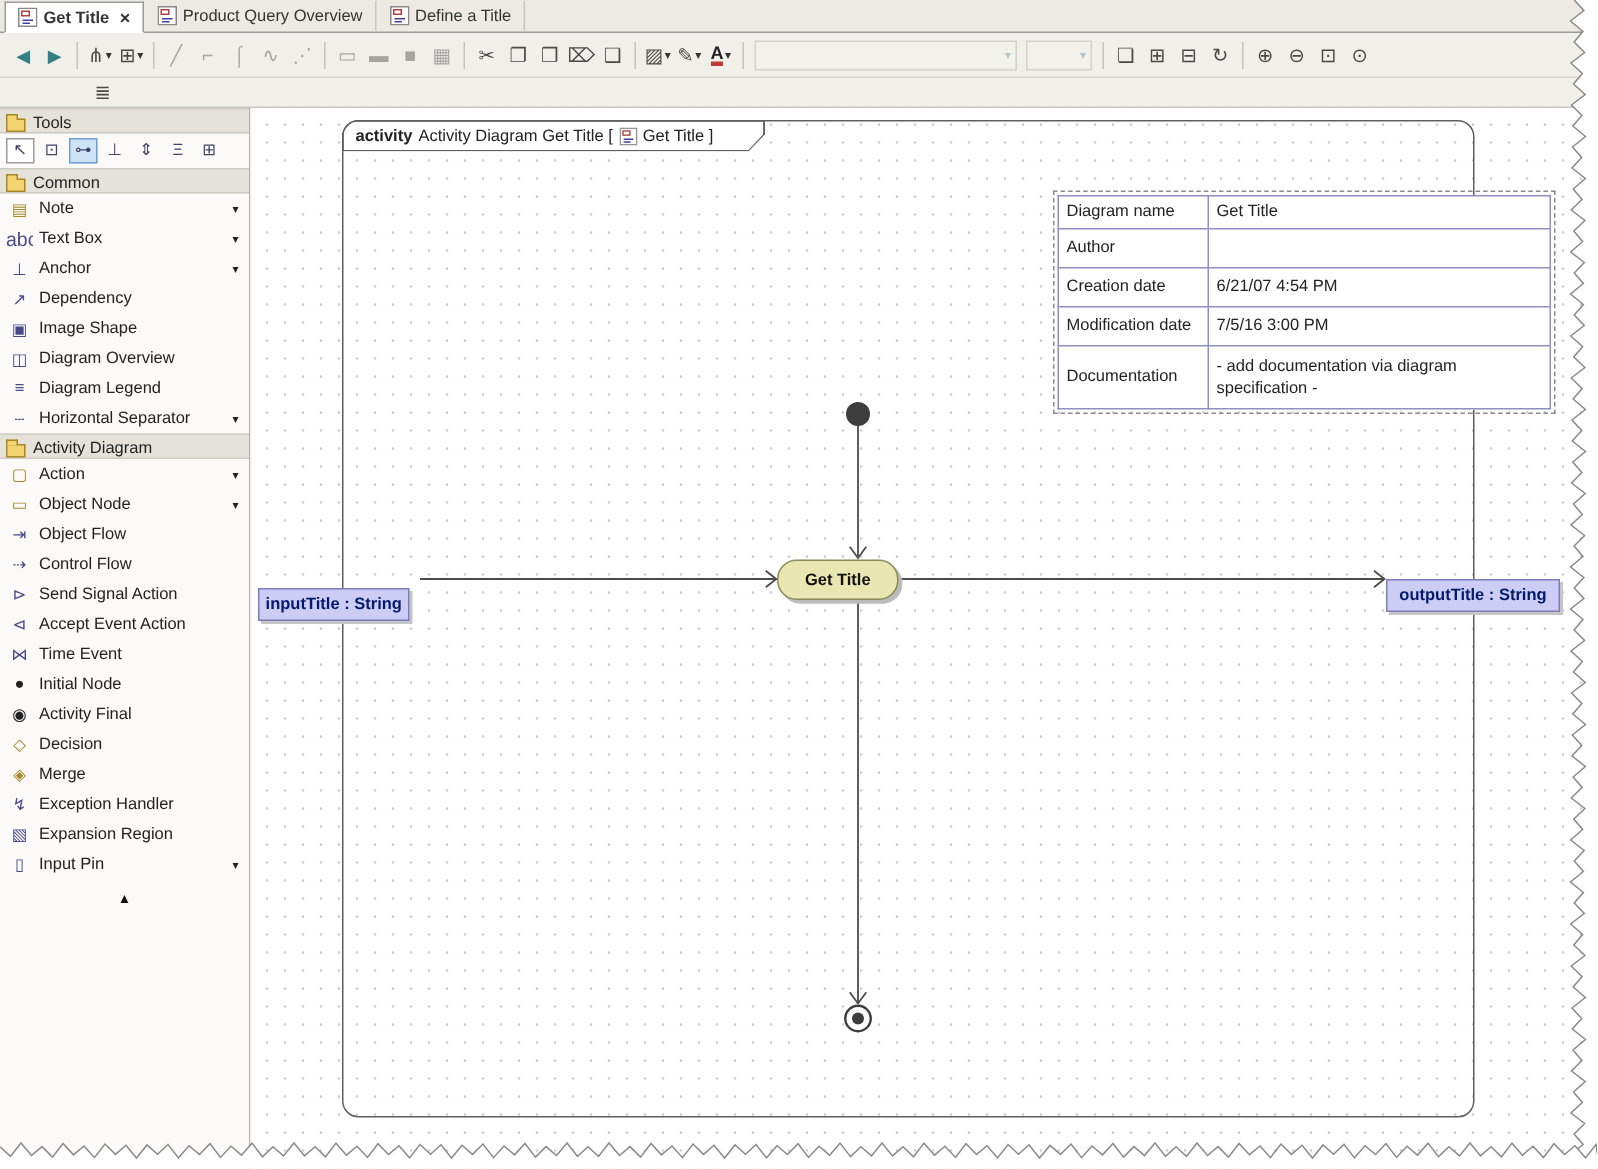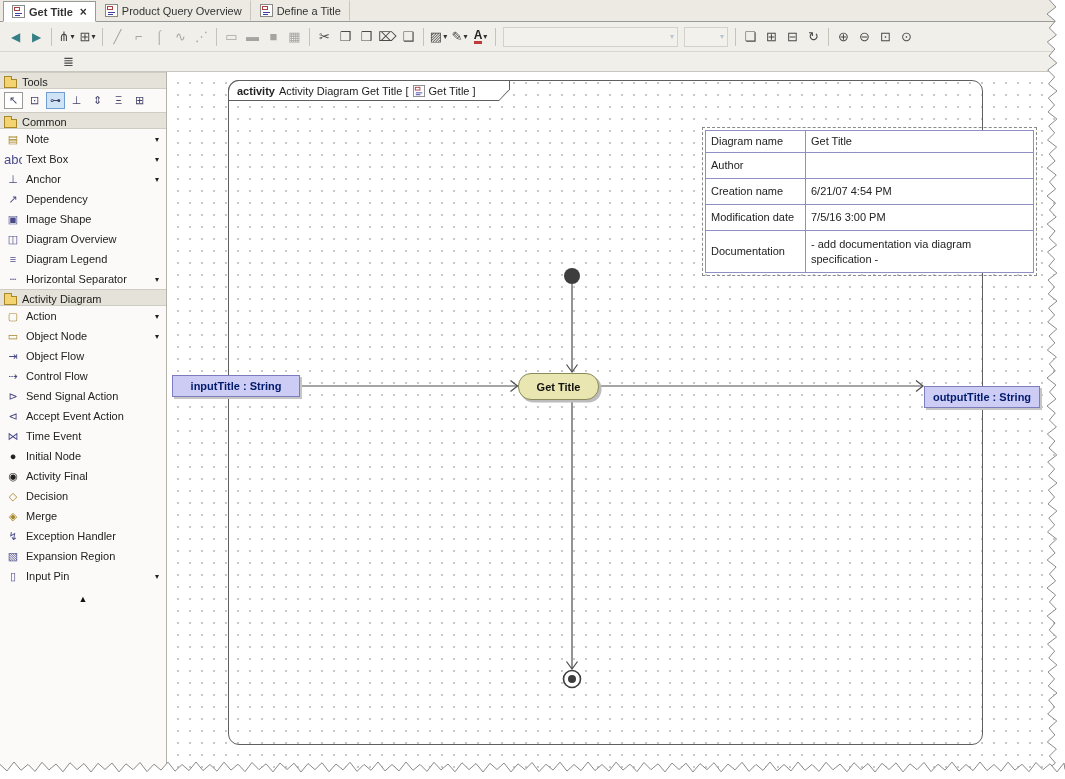--- a/index.html
+++ b/index.html
@@ -52,21 +52,21 @@
 .ftitle{position:absolute;left:-1px;top:-1px;height:21px;width:282px;background:#5f5f5f;clip-path:polygon(0 0,100% 0,100% 45%,calc(100% - 11px) 100%,0 100%);border-top-left-radius:11px}
 .ftitle-in{position:absolute;left:1px;top:1px;width:280px;height:19px;background:#fff;clip-path:polygon(0 0,100% 0,100% 44%,calc(100% - 10px) 100%,0 100%);border-top-left-radius:10px;display:flex;align-items:center;gap:4px;padding:0 8px;white-space:nowrap}
 .edges{position:absolute;left:0;top:0}
 .infotbl{position:absolute;left:538px;top:58px;width:329px;outline:1px dashed #8a8a8a;outline-offset:2px;background:#fff}
 .infotbl table{border-collapse:collapse;width:100%;table-layout:fixed}
 .infotbl td{border:1px solid var(--table_border);padding:2px 5px;background:#fff;vertical-align:middle;line-height:1.35}
 .infotbl td.lbl{width:100px}
 .infotbl tr.r1{height:22px}.infotbl tr.r2,.infotbl tr.r3,.infotbl tr.r4{height:26px}.infotbl tr.r5,.infotbl tr.r6{height:42px}
 .action{position:absolute;left:351px;top:301px;width:81px;height:27px;border:1px solid #8a8a5a;border-radius:13px;background:var(--action_fill);box-shadow:2.5px 2.5px 0 #bcbcbc;display:flex;align-items:center;justify-content:center;font-weight:bold;color:#111}
 .param{position:absolute;height:22px;background:var(--param_fill);border:1px solid #7d7dbd;box-shadow:2px 2px 0 #c6c6c6;display:flex;align-items:center;justify-content:center;font-weight:bold;color:#001a6e;white-space:nowrap}
-.param.in{left:5px;top:303px;width:128px}
+.param.in{left:5px;top:320px;width:101px}
 .param.out{left:757px;top:314px;width:116px}
 
 
 .torn{position:absolute;z-index:10;pointer-events:none}
 #torn-r{right:0;top:0;width:22px;height:779px}
 #torn-b{left:0;bottom:0;width:1065px;height:22px}
 .torn .line{fill:none;stroke:#8a8a8a;stroke-width:1}
 .torn .fill{fill:#fff}
 </style>
 </head>
@@ -393,21 +393,21 @@
           <tbody>
               <tr class="r1">
                 <td class="lbl">Diagram name</td>
                 <td class="val">Get Title</td>
               </tr>
           <tr class="r2">
                 <td class="lbl">Author</td>
                 <td class="val"></td>
               </tr>
           <tr class="r3">
-                <td class="lbl">Creation name</td>
+                <td class="lbl">Creation date</td>
                 <td class="val">6/21/07 4:54 PM</td>
               </tr>
           <tr class="r4">
                 <td class="lbl">Modification date</td>
                 <td class="val">7/5/16 3:00 PM</td>
               </tr>
           <tr class="r5">
                 <td class="lbl">Documentation</td>
                 <td class="val">- add documentation via diagram specification -</td>
               </tr>

